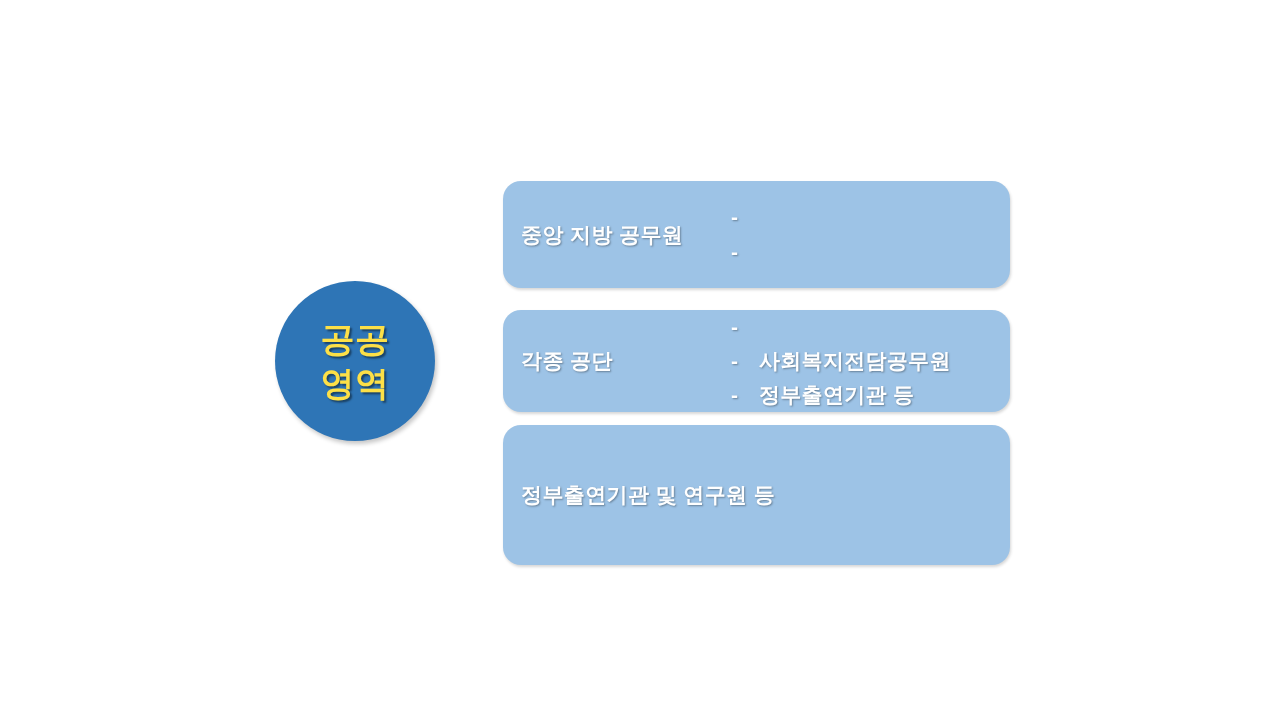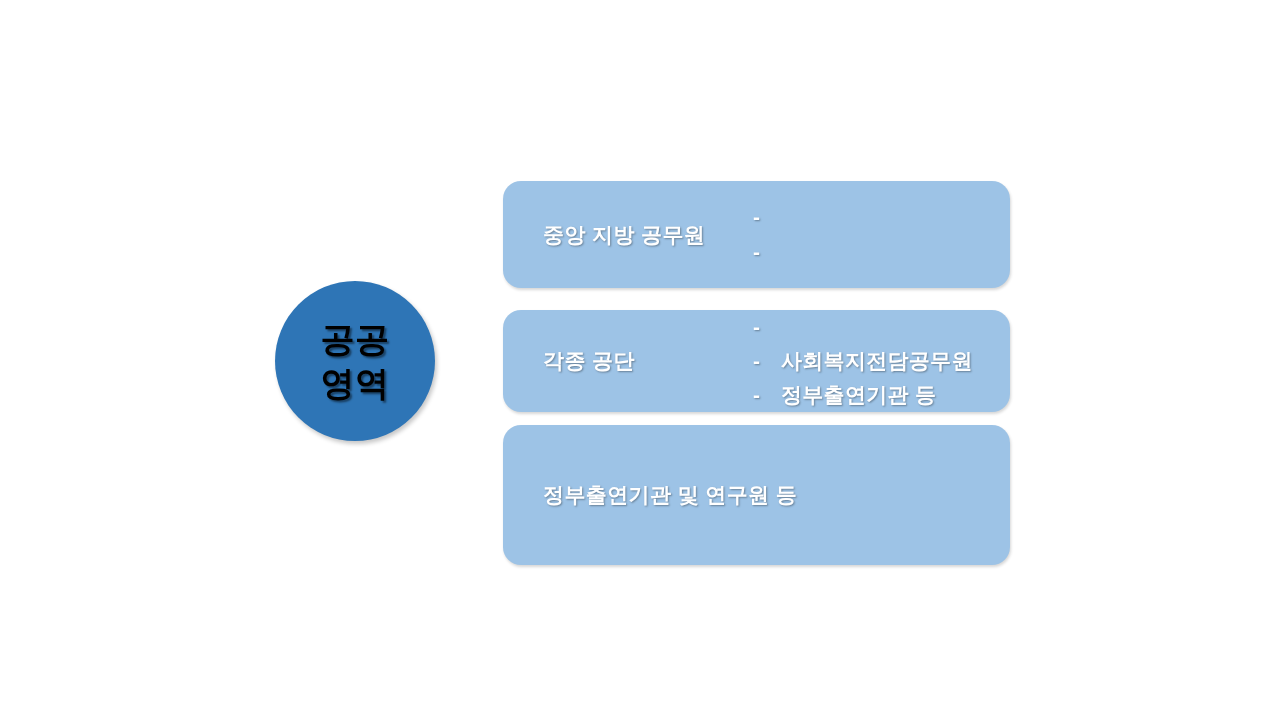--- a/index.html
+++ b/index.html
@@ -29,21 +29,21 @@
     height: 160px;
     border-radius: 50%;
     background: #2E75B6;
     display: flex;
     flex-direction: column;
     align-items: center;
     justify-content: center;
     box-shadow: 2px 3px 4px rgba(0,0,0,0.22);
   }
   .circle-line {
-    color: #000000;
+    color: #fde047;
     font-size: 34px;
     font-weight: bold;
     line-height: 1.30;
     letter-spacing: 0.5px;
     text-shadow: 2px 2px 2px rgba(0,0,0,0.45);
     white-space: nowrap;
   }
 
   
   .cat-box {
@@ -62,21 +62,21 @@
   #box-2 { top: 310px;  height: 102px; }
   #box-3 { top: 425px;  height: 140px; }
 
   .cat-label {
     color: #ffffff;
     font-size: 21px;
     font-weight: bold;
     letter-spacing: 0.4px;
     text-shadow: 1px 1px 2px rgba(0,0,0,0.35);
     white-space: nowrap;
-    padding-left: 40px;
+    padding-left: 18px;
     flex: 0 0 auto;
   }
   #box-1 .cat-label { width: 210px; }
   #box-2 .cat-label { width: 210px; }
   #box-3 .cat-label { width: auto; }
 
   .cat-items {
     flex: 1 1 auto;
     display: flex;
     flex-direction: column;

